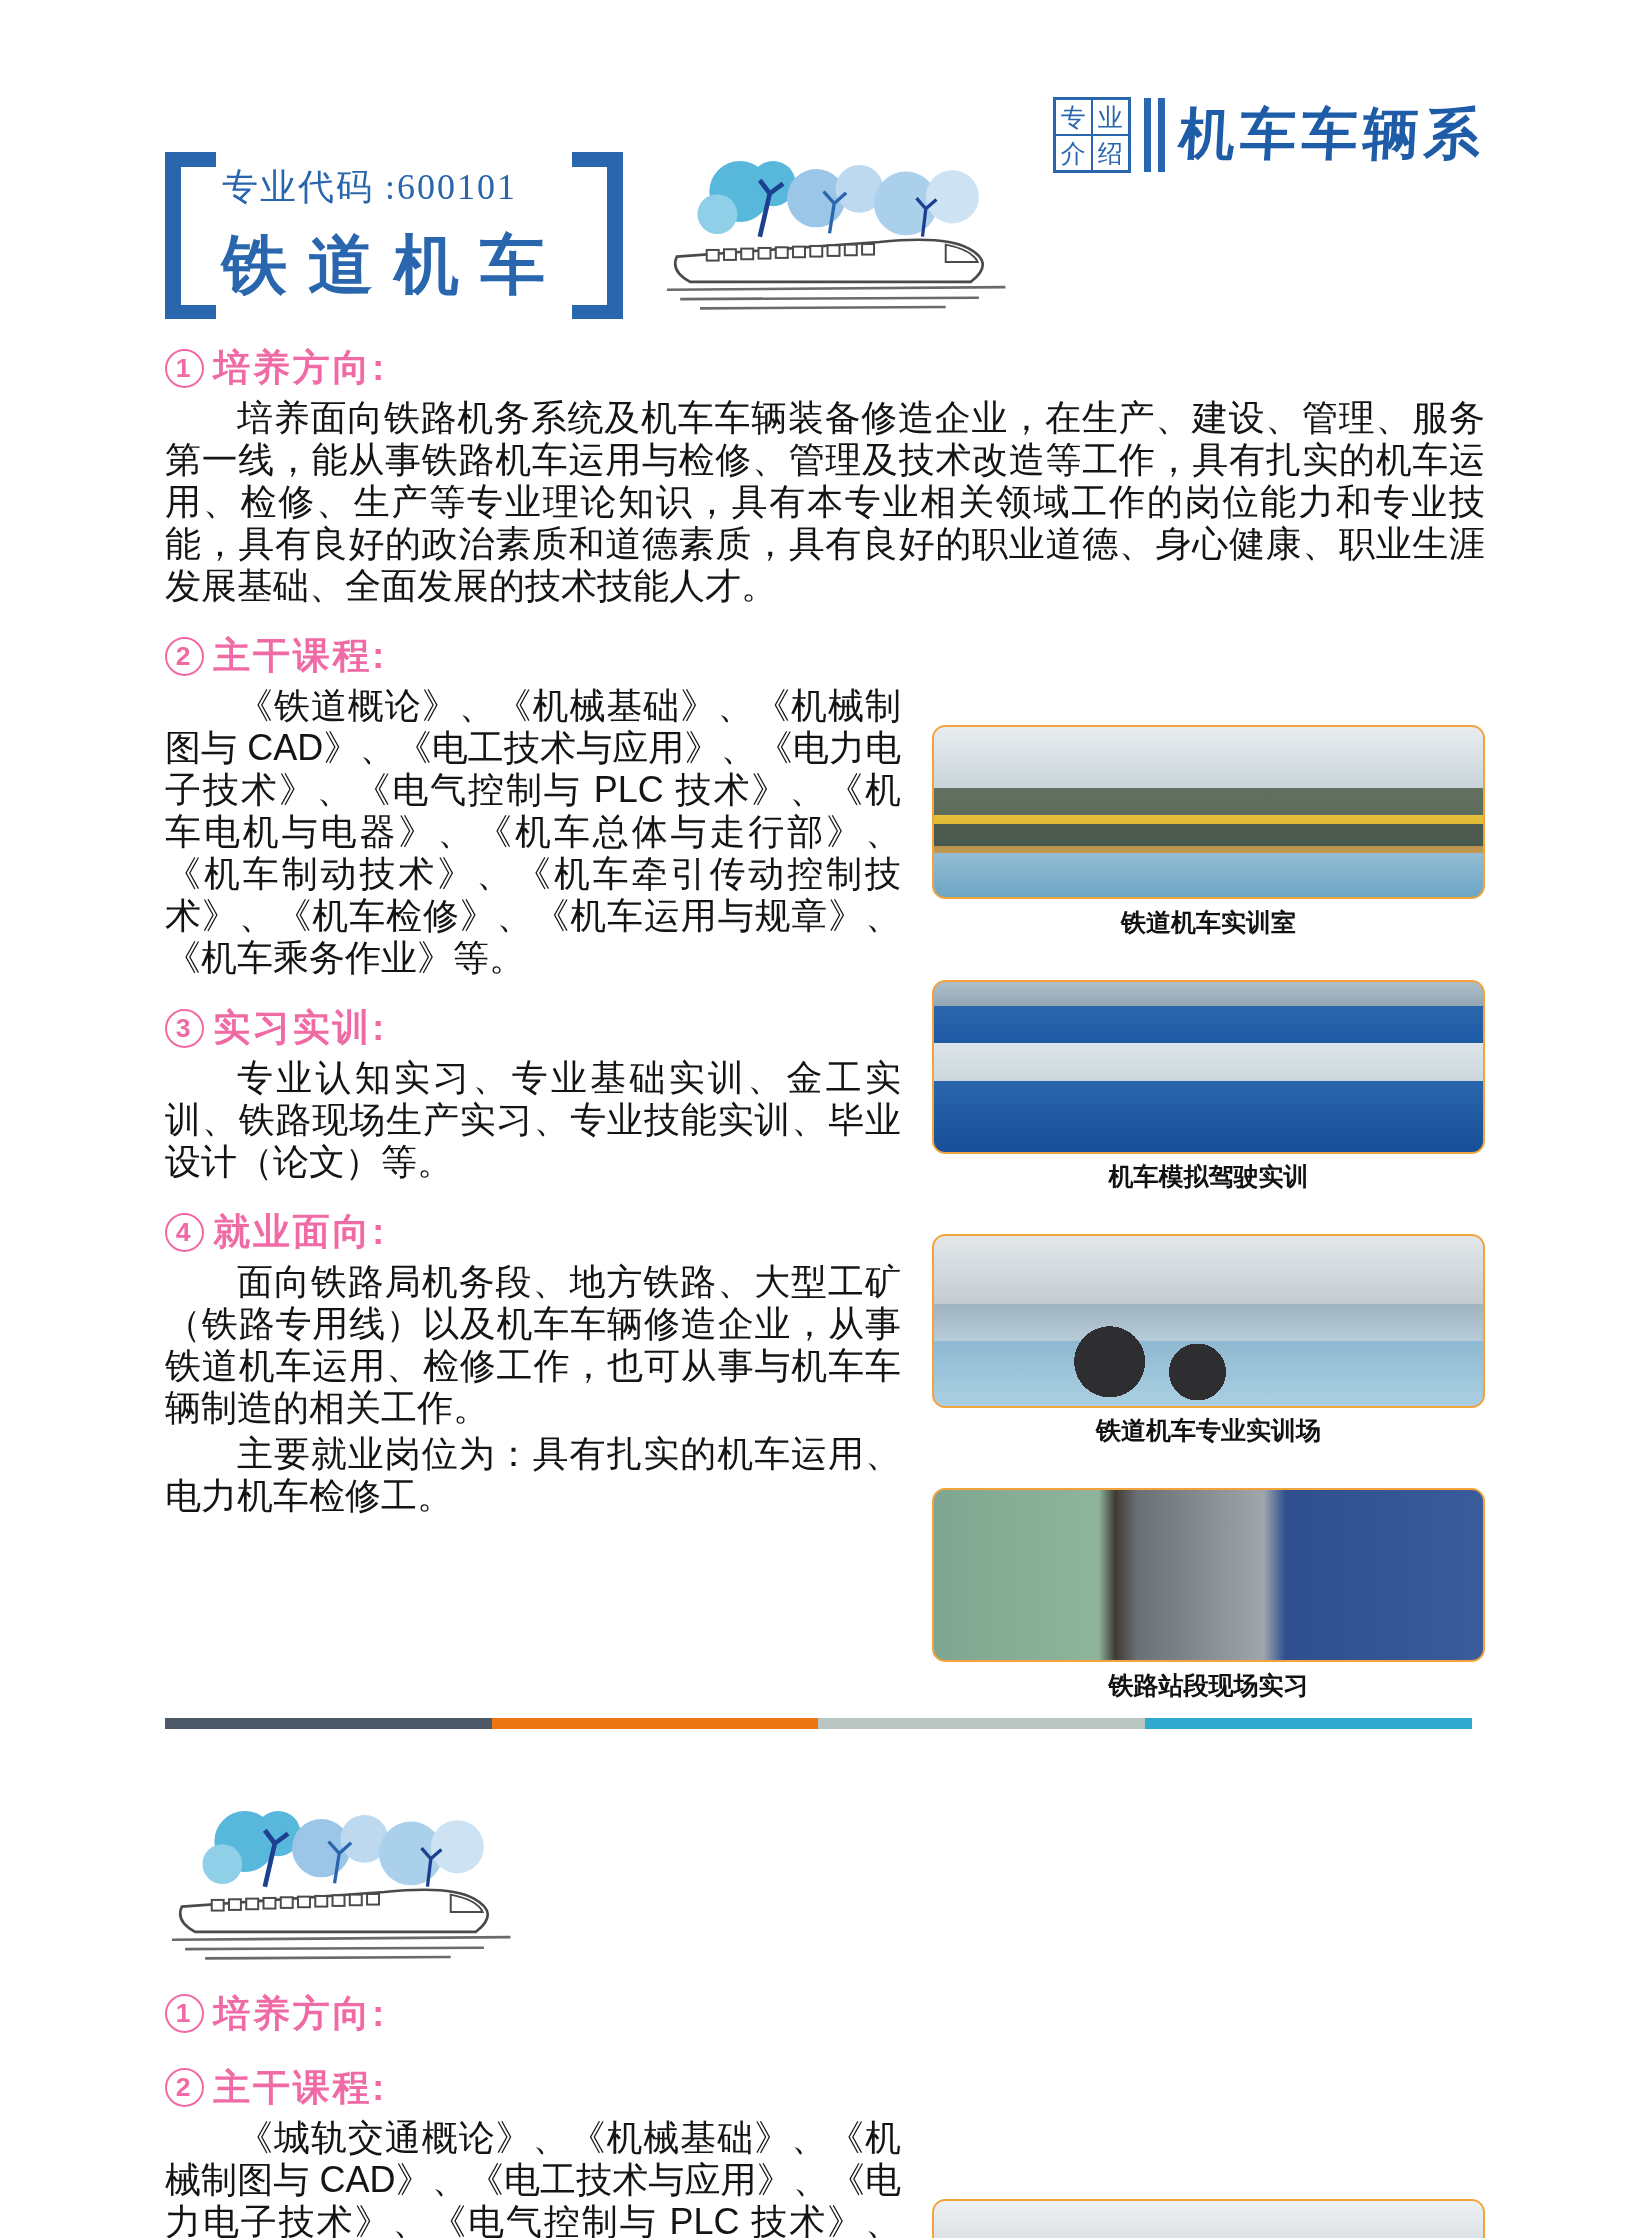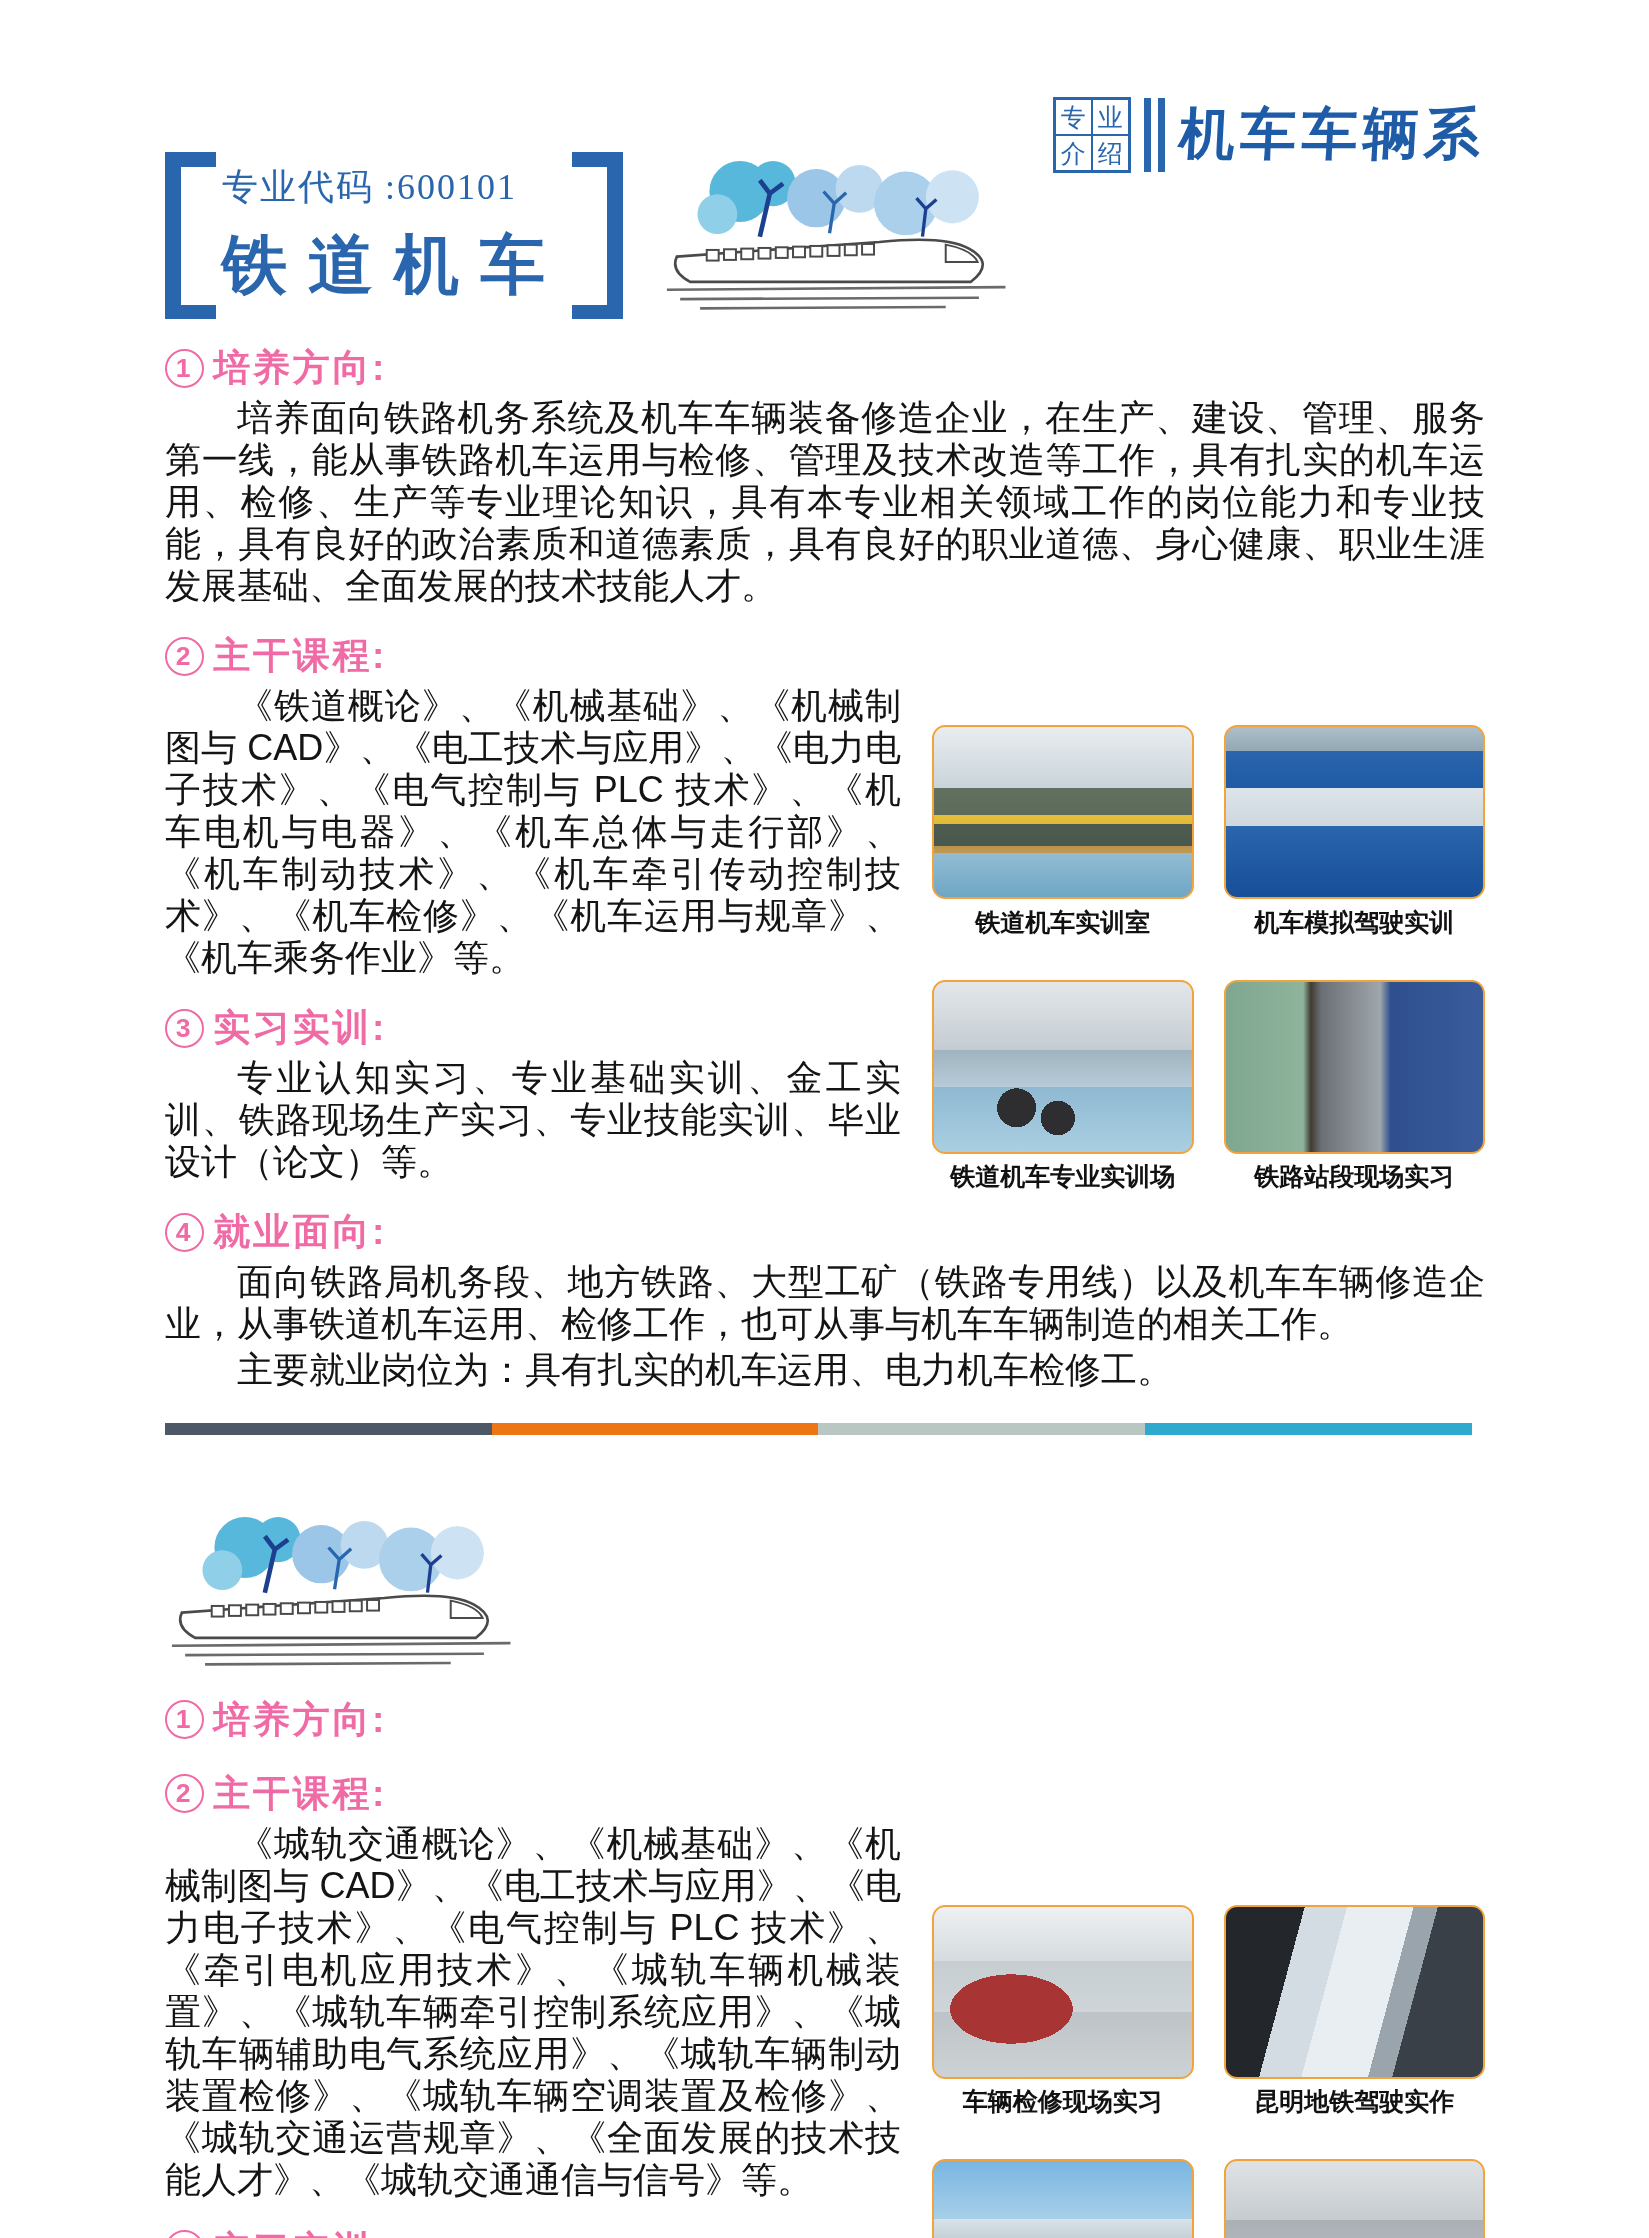--- a/index.html
+++ b/index.html
@@ -62,21 +62,21 @@
   }
   
   .para {
     font-size:36px; line-height:42px; font-weight:normal;
     text-indent:2em; text-align:justify; color:#141414;
     margin-top:4px;
   }
   
   .pgrid {
     float:right; width:553px;
-    display:grid; grid-template-columns:1fr 1fr; column-gap:18.6px; row-gap:4px;
+    display:grid; grid-template-columns:1fr; column-gap:18.6px; row-gap:4px;
     margin-left:31px; margin-bottom:5.3px;gap:30px;
   }
   .sec1 .pgrid { margin-top:44px; }
   .sec2 .pgrid { margin-top:86px; }
   .ph {
     height:174px; border:2.7px solid #f2a33c; border-radius:13.3px;
   }
   .cap { text-align:center; font-size:25px; font-weight:bold; color:#111; padding:6.6px 0 10.6px; }
   
   .p1 { background:linear-gradient(180deg,#e9edf0 0%,#c9d4da 36%,#61705f 36%,#5d6b5b 52%,#e6bf3a 52%,#e0b936 57%,#4e5c50 57%,#49584d 70%,#b8934d 70%,#c19a50 74%,#93bcd4 74%,#6ea6c4 100%); }

